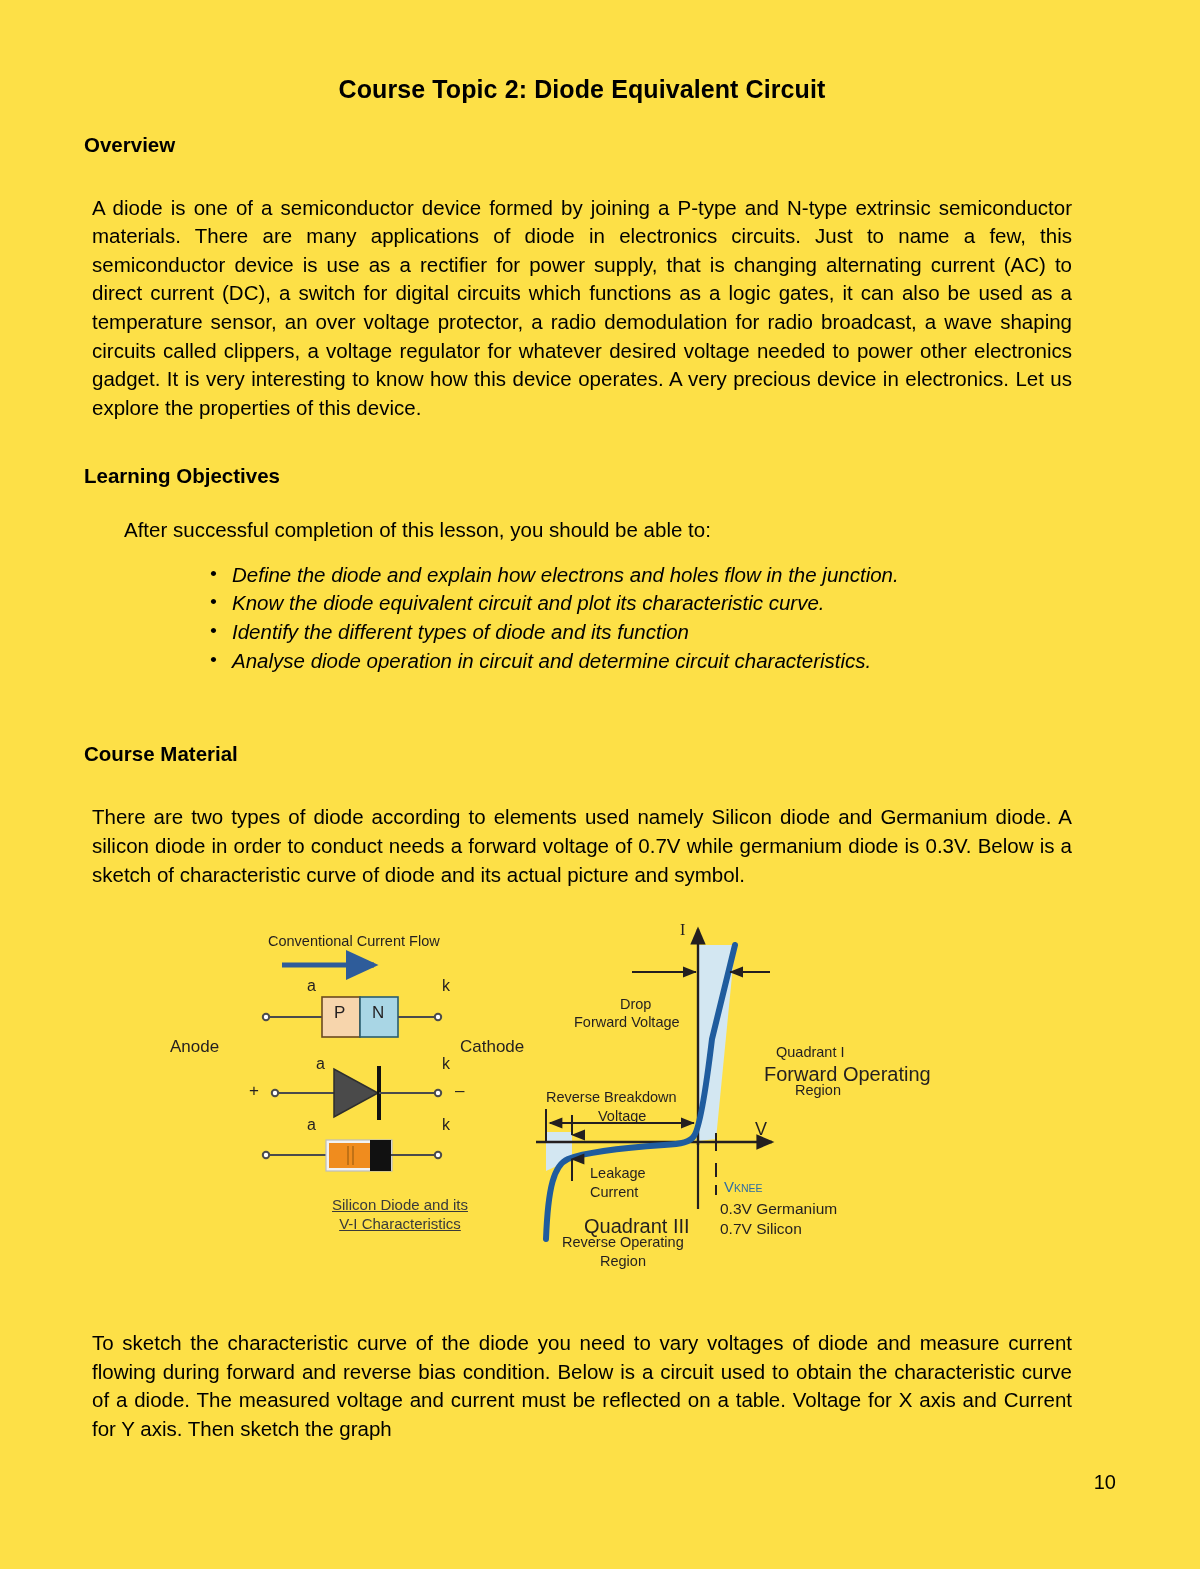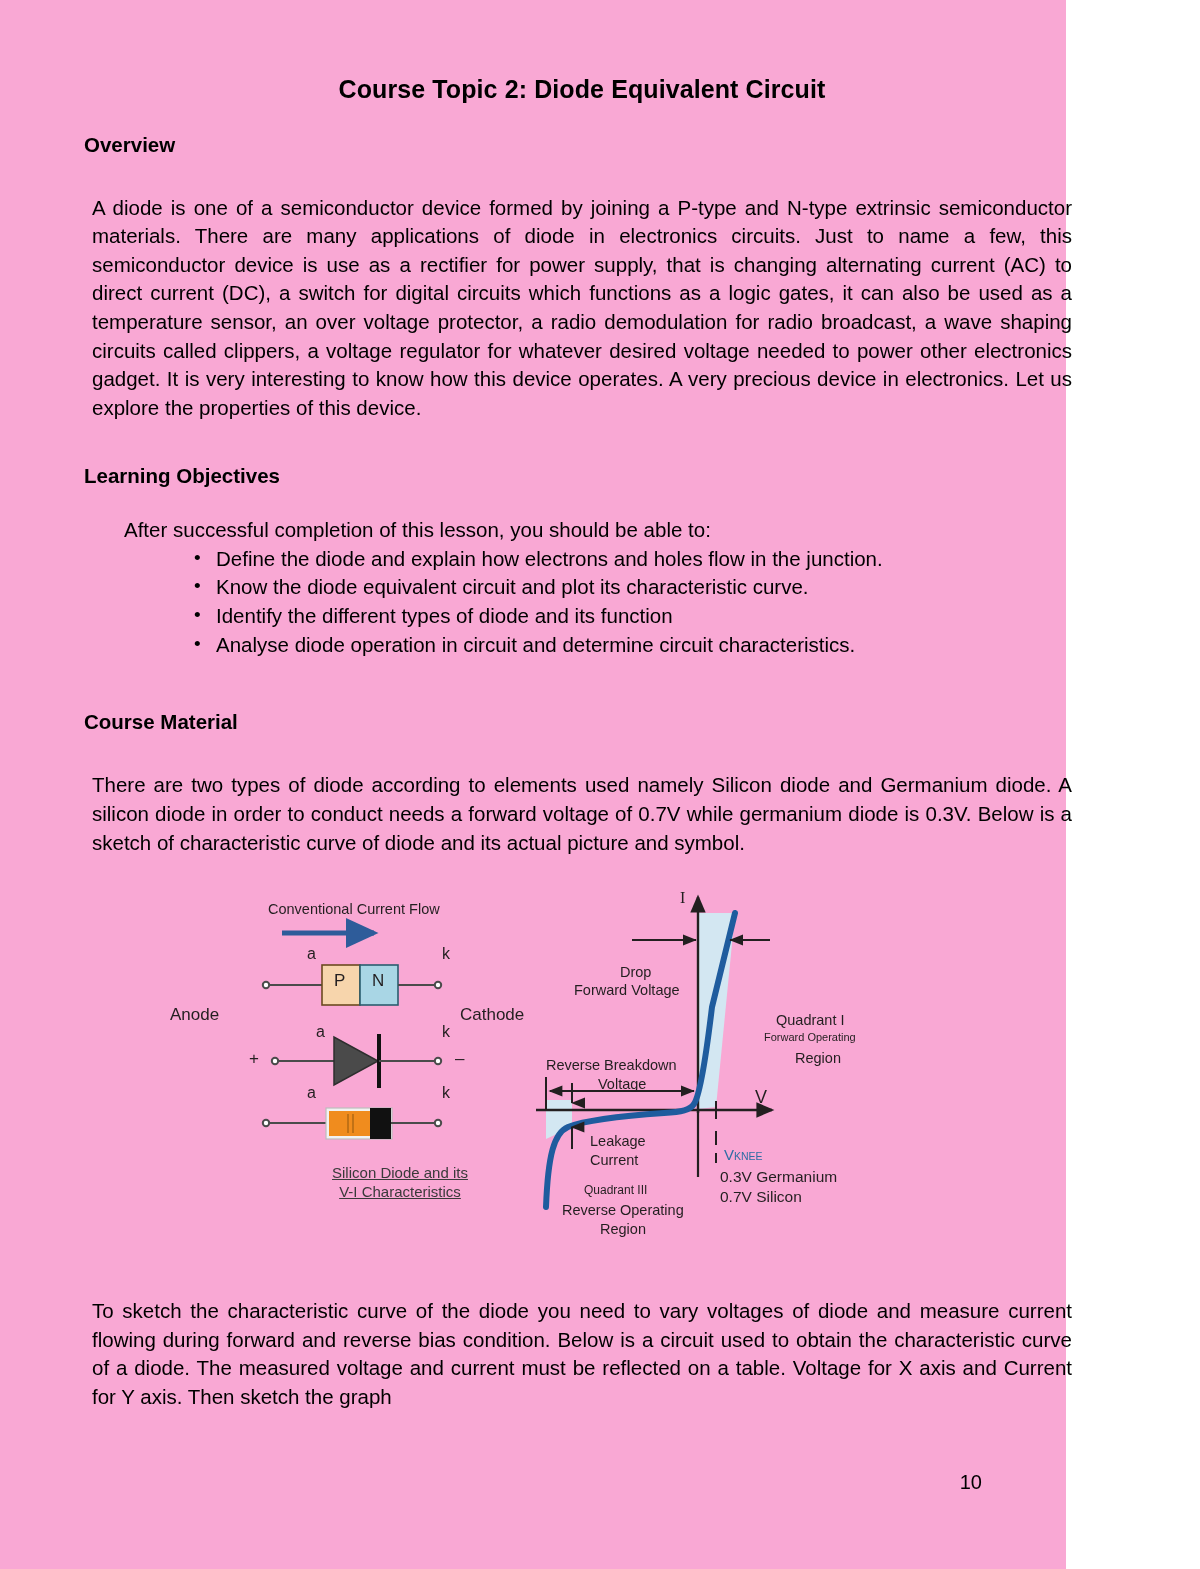--- a/index.html
+++ b/index.html
@@ -11,23 +11,23 @@
     width: 1200px;
     height: 1569px;
     position: relative;
     font-family: "Liberation Sans", sans-serif;
     color: #000000;
     overflow: hidden;
   }
   .page {
     position: absolute;
     left: 0; top: 0;
-    width: 1066px;
+    width: 1200px;
     height: 1569px;
-    background: #f9a8d4;
+    background: #fde047;
   }
   .content {
     position: absolute;
     left: 84px;
     top: 74px;
     width: 996px;
   }
 
   h1.doc-title {
     font-size: 25px;
@@ -52,23 +52,24 @@
     text-align: justify;
     text-justify: inter-word;
   }
 
   .obj-intro {
     font-size: 20.5px;
     line-height: 28.6px;
     margin: 0 0 0 40px;
   }
   ul.obj-list {
-    margin: 0;
+    margin: 16px;
     padding: 0 0 0 110px;
     list-style: none;
+    font-style: italic;
   }
   ul.obj-list li {
     font-size: 20.5px;
     line-height: 28.8px;
     position: relative;
     padding-left: 22px;
   }
   ul.obj-list li::before {
     content: "\2022";
     position: absolute;
@@ -294,30 +295,30 @@
         </svg>
 
         <div class="fig-label" style="left:156px; top:2px; font-size:16px; font-style:normal; font-family:'Liberation Serif',serif;">I</div>
 
         <div class="fig-label" style="left:231px; top:200px; font-size:18px;">V</div>
 
         <div class="fig-label" style="left:50px; top:58px; font-size:14.5px;margin-top:37px;">Forward Voltage</div>
         <div class="fig-label" style="left:96px; top:77px; font-size:14.5px;">Drop</div>
 
         <div class="fig-label" style="left:252px; top:125px; font-size:14.5px;">Quadrant I</div>
-        <div class="fig-label" style="left:240px; top:144px; font-size:11px;text-align:center;">Forward Operating</div>
+        <div class="fig-label" style="left:240px; top:144px; font-size:20px;text-align:center;">Forward Operating</div>
         <div class="fig-label" style="left:271px; top:163px; font-size:14.5px;">Region</div>
 
         <div class="fig-label" style="left:22px; top:170px; font-size:14.5px;">Reverse Breakdown</div>
         <div class="fig-label" style="left:74px; top:189px; font-size:14.5px;">Voltage</div>
 
         <div class="fig-label" style="left:66px; top:246px; font-size:14.5px;">Leakage</div>
         <div class="fig-label" style="left:66px; top:265px; font-size:14.5px;">Current</div>
 
-        <div class="fig-label" style="left:60px; top:296px; font-size:12px;">Quadrant III</div>
+        <div class="fig-label" style="left:60px; top:296px; font-size:20px;">Quadrant III</div>
         <div class="fig-label" style="left:38px; top:315px; font-size:14.5px;">Reverse Operating</div>
         <div class="fig-label" style="left:76px; top:334px; font-size:14.5px;">Region</div>
 
         <div class="fig-label" style="left:200px; top:259px; font-size:15px; color:#2E6DA4;"><span>V</span><span style="font-size:10.5px; vertical-align:baseline;">KNEE</span></div>
 
         <div class="fig-label" style="left:196px; top:281px; font-size:15.5px;">0.3V Germanium</div>
         <div class="fig-label" style="left:196px; top:301px; font-size:15.5px;">0.7V Silicon</div>
       </div>
 
     </div>

